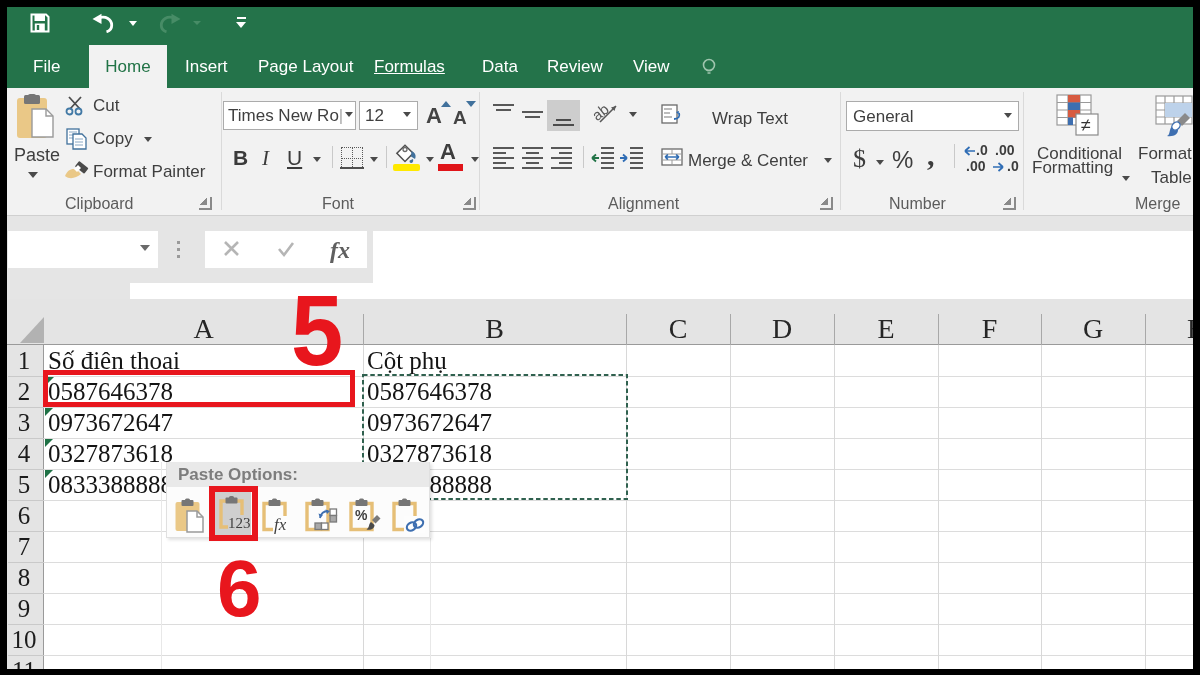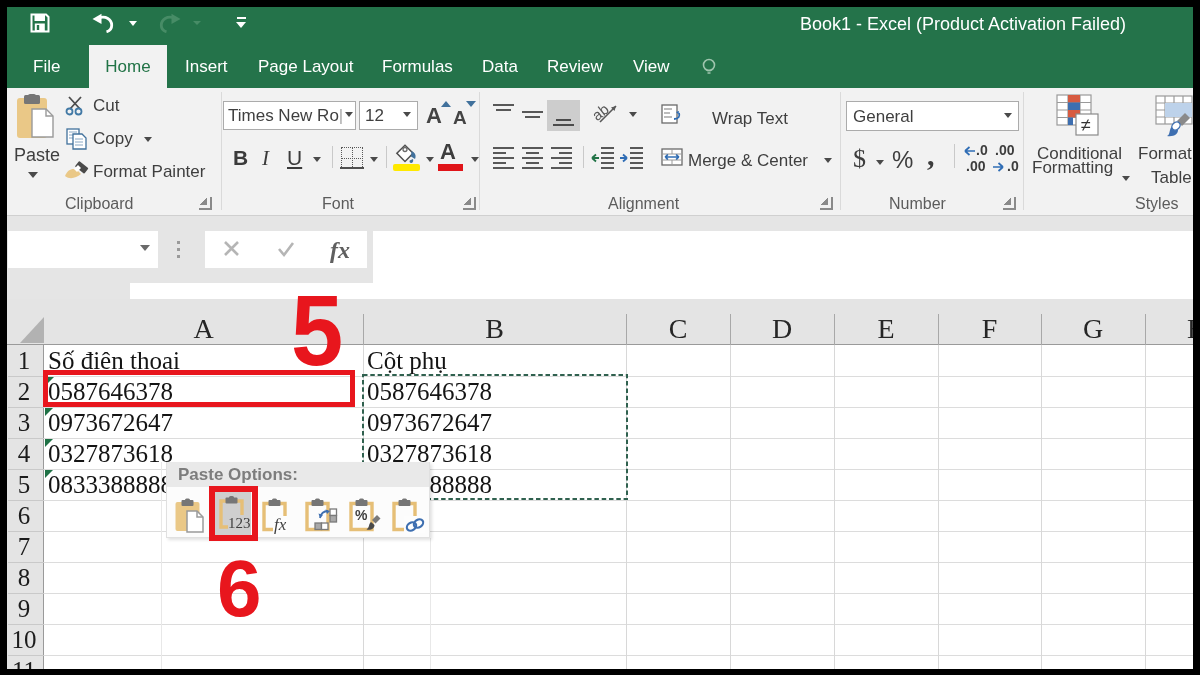--- a/index.html
+++ b/index.html
@@ -60,21 +60,20 @@
   #popuphdr { left:167px; top:462px; width:262px; height:25px; background:#e9e9e9;
               color:#7d7d7d; font-weight:bold; font-size:17px; line-height:25px; }
   #redbox6 { left:209px; top:486px; width:49px; height:55px; border:6px solid #e8161d; }
 </style>
 </head>
 <body>
 <div id="page">
   <div id="win" class="abs"></div>
   <div id="titlebar" class="abs"></div>
   <div id="tabsbar" class="abs"></div>
-  <div id="titletext">Book1 - Excel (Product Activation Failed)</div>
 
   <svg class="abs" style="left:30px; top:13px;" width="20" height="20" viewBox="0 0 20 20">
     <path d="M1.5 1.5 h14.5 l2.5 2.5 v14.5 h-17 z" fill="none" stroke="#fff" stroke-width="2"></path>
     <rect x="4.5" y="1.5" width="10.5" height="6.5" fill="#fff"></rect>
     <rect x="4.8" y="10.5" width="10" height="8" fill="#fff"></rect>
     <rect x="6.8" y="12" width="2.4" height="5" fill="#24734a"></rect>
   </svg>
   <svg class="abs" style="left:92px; top:12px;" width="24" height="21" viewBox="0 0 24 21">
     <path d="M6.5 6 C14 3.5, 19.5 7.5, 19.7 13 C19.8 16.5, 17.5 19, 14.5 19.8" fill="none" stroke="#fff" stroke-width="2.8"></path>
     <path d="M0.5 7 L9.5 1.8 L9.5 12 z" fill="#fff"></path>
@@ -85,39 +84,39 @@
     <path d="M0.5 7 L9.5 1.8 L9.5 12 z" fill="#478c66"></path>
   </svg>
   <div class="abs" style="left:193px; top:21px; width:0; height:0; border-left:4px solid transparent; border-right:4px solid transparent; border-top:4.5px solid #478c66;"></div>
   <div class="abs" style="left:237px; top:17px; width:9px; height:2px; background:#fff;"></div>
   <div class="abs" style="left:236px; top:22px; width:0; height:0; border-left:5.5px solid transparent; border-right:5.5px solid transparent; border-top:6px solid #fff;"></div>
 
   <div class="tab" style="left:33px;">File</div>
   <div id="hometab">Home</div>
   <div class="tab" style="left:185px;">Insert</div>
   <div class="tab" style="left:258px;">Page Layout</div>
-  <div class="tab" style="left:382px;">Formulas</div>
+  <div class="tab" style="left:374px;text-decoration:underline;">Formulas</div>
   <div class="tab" style="left:482px;">Data</div>
   <div class="tab" style="left:547px;">Review</div>
   <div class="tab" style="left:633px;">View</div>
   <svg class="abs" style="left:700px; top:57px;" width="18" height="20" viewBox="0 0 18 20">
     <circle cx="9" cy="8" r="5.5" fill="none" stroke="#9fc5ae" stroke-width="1.6"></circle>
     <path d="M7 13.5 h4 M7.5 16 h3" stroke="#9fc5ae" stroke-width="1.6" fill="none"></path>
   </svg>
 
   <div id="ribbon" class="abs"></div>
   <div class="gdiv" style="left:221px;"></div>
   <div class="gdiv" style="left:479px;"></div>
   <div class="gdiv" style="left:840px;"></div>
   <div class="gdiv" style="left:1023px;"></div>
   <div class="glabel" style="left:65px;">Clipboard</div>
   <div class="glabel" style="left:322px;">Font</div>
   <div class="glabel" style="left:608px;">Alignment</div>
   <div class="glabel" style="left:889px;">Number</div>
-  <div class="glabel" style="left:1135px;">Styles</div>
+  <div class="glabel" style="left:1135px;">Merge</div>
   <div class="launch" style="left:199px; top:197px;"></div>
   <div class="launch" style="left:463px; top:197px;"></div>
   <div class="launch" style="left:820px; top:197px;"></div>
   <div class="launch" style="left:1003px; top:197px;"></div>
 
   <svg class="abs" style="left:15px; top:94px;" width="46" height="48" viewBox="0 0 46 48">
     <rect x="2" y="4" width="30" height="40" rx="3" fill="#eac887"></rect>
     <rect x="9" y="1" width="16" height="9" rx="1.5" fill="#767676"></rect>
     <rect x="13" y="0" width="8" height="5" rx="2" fill="#767676"></rect>
     <path d="M17 15 h14 l7 7 v21 h-21 z" fill="#fff" stroke="#9a9a9a" stroke-width="1.4"></path>

